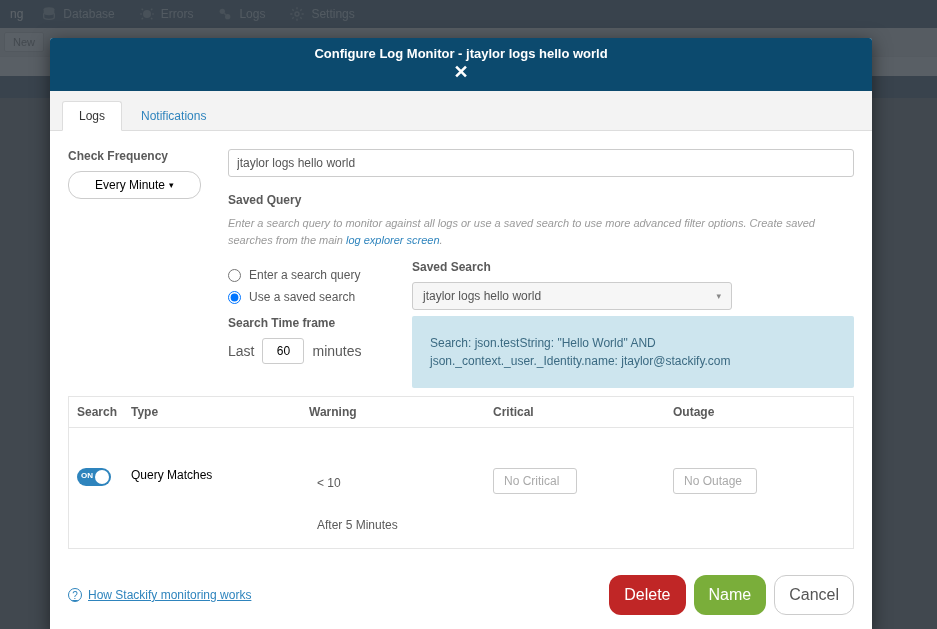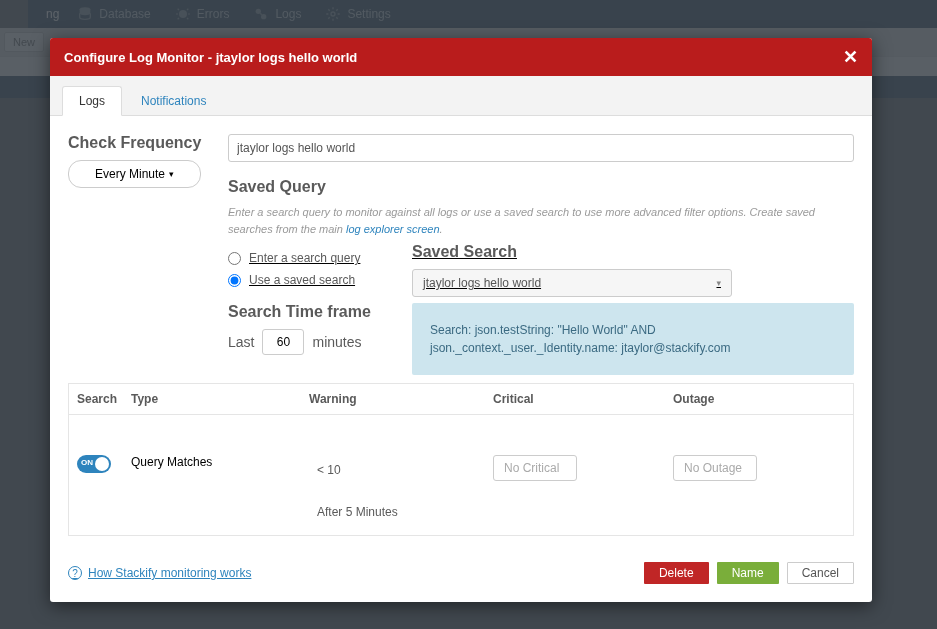--- a/index.html
+++ b/index.html
@@ -1,46 +1,46 @@
 <!DOCTYPE html>
 <html><head>
 <meta charset="utf-8">
 <style>
 * { box-sizing: border-box; margin: 0; padding: 0; }
 body { font-family: Arial, Helvetica, sans-serif; font-size: 12px; background: #4a5059; width: 937px; height: 629px; overflow: hidden; position: relative; }
-.topnav { background: #18344a; height: 28px; display: flex; align-items: center; padding: 0 18px; color: #b8c5d0; margin-left: 28px; }
+.topnav { background: #18344a; height: 28px; display: flex; align-items: center; padding: 0 10px; color: #b8c5d0; }
 .topnav-item { display: flex; align-items: center; margin-right: 24px; cursor: pointer; }
 .topnav-item .icon { width: 16px; height: 16px; margin-right: 6px; fill: #7a8a98; }
 .topnav-item span { font-size: 12px; }
 .subbar { background: #d7d7d7; height: 28px; display: flex; align-items: center; padding: 0 4px; }
 .subbar-btn { background: #eee; border: 1px solid #bbb; padding: 3px 8px; font-size: 11px; color: #555; border-radius: 2px; }
 .darkbar { background: #18344a; height: 22px; }
 .overlay { position: absolute; top: 0; left: 0; right: 0; bottom: 0; background: rgba(64,70,78,0.85); }
 .modal { position: absolute; top: 38px; left: 50px; width: 822px; background: #fff; border-radius: 3px; box-shadow: 0 4px 18px rgba(0,0,0,0.5); }
-.modal-header { background: #b91c1c; color: #fff; padding: 8px 14px; font-size: 13px; font-weight: bold; border-radius: 3px 3px 0 0; display: flex; justify-content: space-between; align-items: center; }
+.modal-header { background: #0c4a6e; color: #fff; padding: 8px 14px; font-size: 13px; font-weight: bold; border-radius: 3px 3px 0 0; display: flex; justify-content: space-between; align-items: center; flex-direction: column; }
 .modal-header .close { color: #fff; font-size: 18px; font-weight: bold; cursor: pointer; }
 .modal-body { padding: 0; }
 .tabbar { background: #f3f3f3; border-bottom: 1px solid #ddd; display: flex; padding: 10px 12px 0 12px; }
 .tab { padding: 7px 16px; font-size: 12px; cursor: pointer; border: 1px solid transparent; border-bottom: none; margin-right: 2px; }
 .tab.active { background: #fff; border: 1px solid #ddd; border-bottom: 1px solid #fff; border-radius: 3px 3px 0 0; margin-bottom: -1px; color: #333; }
 .tab.inactive { color: #2e84bd; }
 .form-area { padding: 18px 18px 8px 18px; display: flex; }
 .leftcol { width: 160px; }
 .rightcol { flex: 1; }
-.field-label { font-size: 16px; font-weight: bold; color: #5a5a5a; margin-bottom: 8px; }
+.field-label { font-size: 12px; font-weight: bold; color: #5a5a5a; margin-bottom: 8px; }
 .dropdown-btn { background: #fff; border: 1px solid #ccc; padding: 6px 26px; font-size: 12px; border-radius: 13px; cursor: pointer; display: inline-flex; align-items: center; }
 .dropdown-btn .caret { margin-left: 4px; font-size: 9px; }
 .text-input { width: 100%; border: 1px solid #ccc; padding: 6px 8px; font-size: 12px; border-radius: 3px; color: #555; }
 .section { margin-top: 16px; }
 .hint { font-size: 11px; color: #9a9a9a; font-style: italic; line-height: 1.5; margin-top: 4px; }
 .hint a { color: #2e84bd; text-decoration: none; }
 .radio-row { display: flex; align-items: center; margin-top: 8px; }
 .radio-row input { margin-right: 8px; }
 .radio-row label { font-size: 12px; color: #5a5a5a; }
-.two-col { display: flex; margin-top: 6px; text-decoration: underline; }
+.two-col { display: flex; margin-top: 12px; }
 .two-col .col-l { width: 184px; }
 .two-col .col-r { flex: 1; }
 .select-like { border: 1px solid #ccc; background: #f6f6f6; padding: 6px 10px; font-size: 12px; border-radius: 3px; display: flex; justify-content: space-between; align-items: center; cursor: pointer; width: 320px; color: #555; }
 .select-like .caret { font-size: 9px; color: #888; }
 .timeframe { display: flex; align-items: center; margin-top: 8px; }
 .timeframe span { font-size: 14px; color: #5a5a5a; }
 .tf-input { width: 42px; border: 1px solid #ccc; padding: 5px; font-size: 12px; text-align: center; margin: 0 8px; border-radius: 3px; }
 .query-box { background: #cde5ee; padding: 18px 18px; font-size: 12px; color: #3b6a82; margin-top: 0px; line-height: 1.5; border-radius: 2px; }
 .split-row { display: flex; margin-top: 6px; }
 .split-row .sl { width: 184px; }
@@ -58,21 +58,21 @@
 .toggle { width: 34px; height: 18px; background: #2e84bd; border-radius: 9px; position: relative; display: inline-block; }
 .toggle .knob { width: 14px; height: 14px; background: #fff; border-radius: 50%; position: absolute; top: 2px; right: 2px; }
 .toggle .txt { position: absolute; left: 4px; top: 3px; font-size: 8px; color: #fff; font-weight: bold; }
 .soft-input { border: 1px solid #ccc; padding: 5px 10px; font-size: 12px; border-radius: 3px; color: #aaa; background: #fff; display: inline-block; min-width: 84px; }
 .warning-text { font-size: 12px; color: #5a5a5a; }
 .warning-sub { font-size: 12px; color: #5a5a5a; margin-top: 12px; }
 .modal-footer { display: flex; align-items: center; padding: 10px 18px 18px 18px; }
 .help-link { color: #2e84bd; font-size: 12px; display: flex; align-items: center; }
 .help-link .q { width: 14px; height: 14px; border: 1px solid #2e84bd; border-radius: 50%; display: inline-flex; align-items: center; justify-content: center; font-size: 10px; margin-right: 6px; color: #2e84bd; }
 .footer-btns { margin-left: auto; display: flex; gap: 8px; }
-.btn { padding: 3px 14px; font-size: 12px; border-radius: 1px; cursor: pointer; border: 1px solid transparent; }
+.btn { padding: 10px 14px; font-size: 16px; border-radius: 12px; cursor: pointer; border: 1px solid transparent; }
 .btn-delete { background: #c02626; color: #fff; }
 .btn-save { background: #7aae3a; color: #fff; }
 .btn-cancel { background: #fff; color: #555; border: 1px solid #ccc; }
 </style>
 </head>
 <body>
 
 <div class="topnav">
   <span style="color:#fff;font-size:12px;margin-right:18px;">ng</span>
   <div class="topnav-item">

